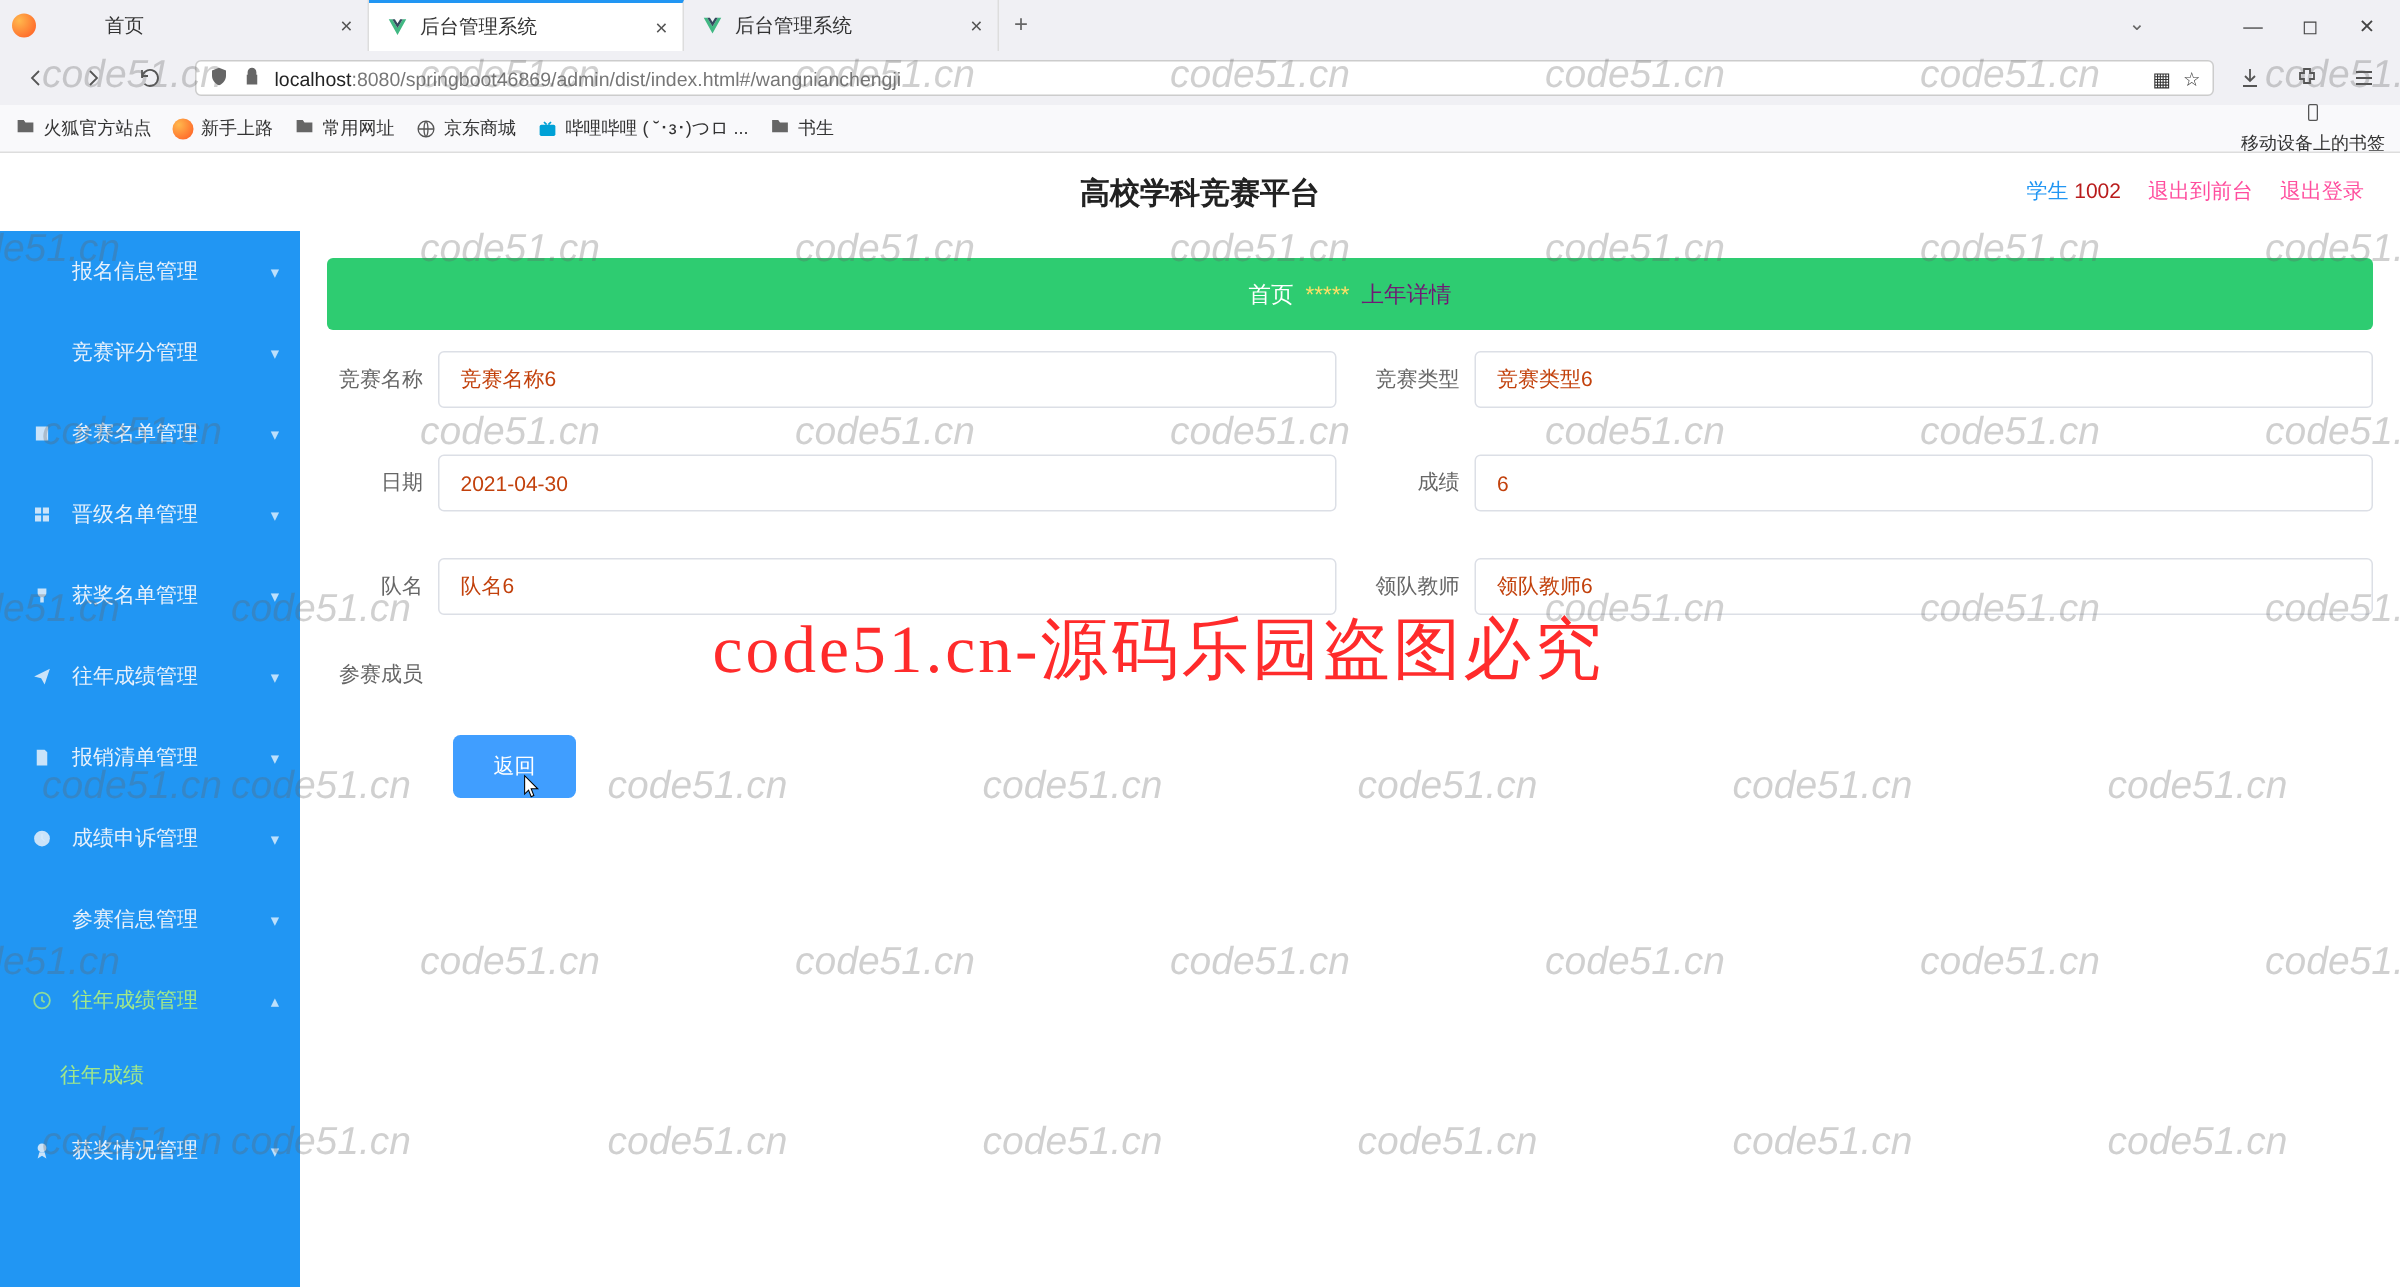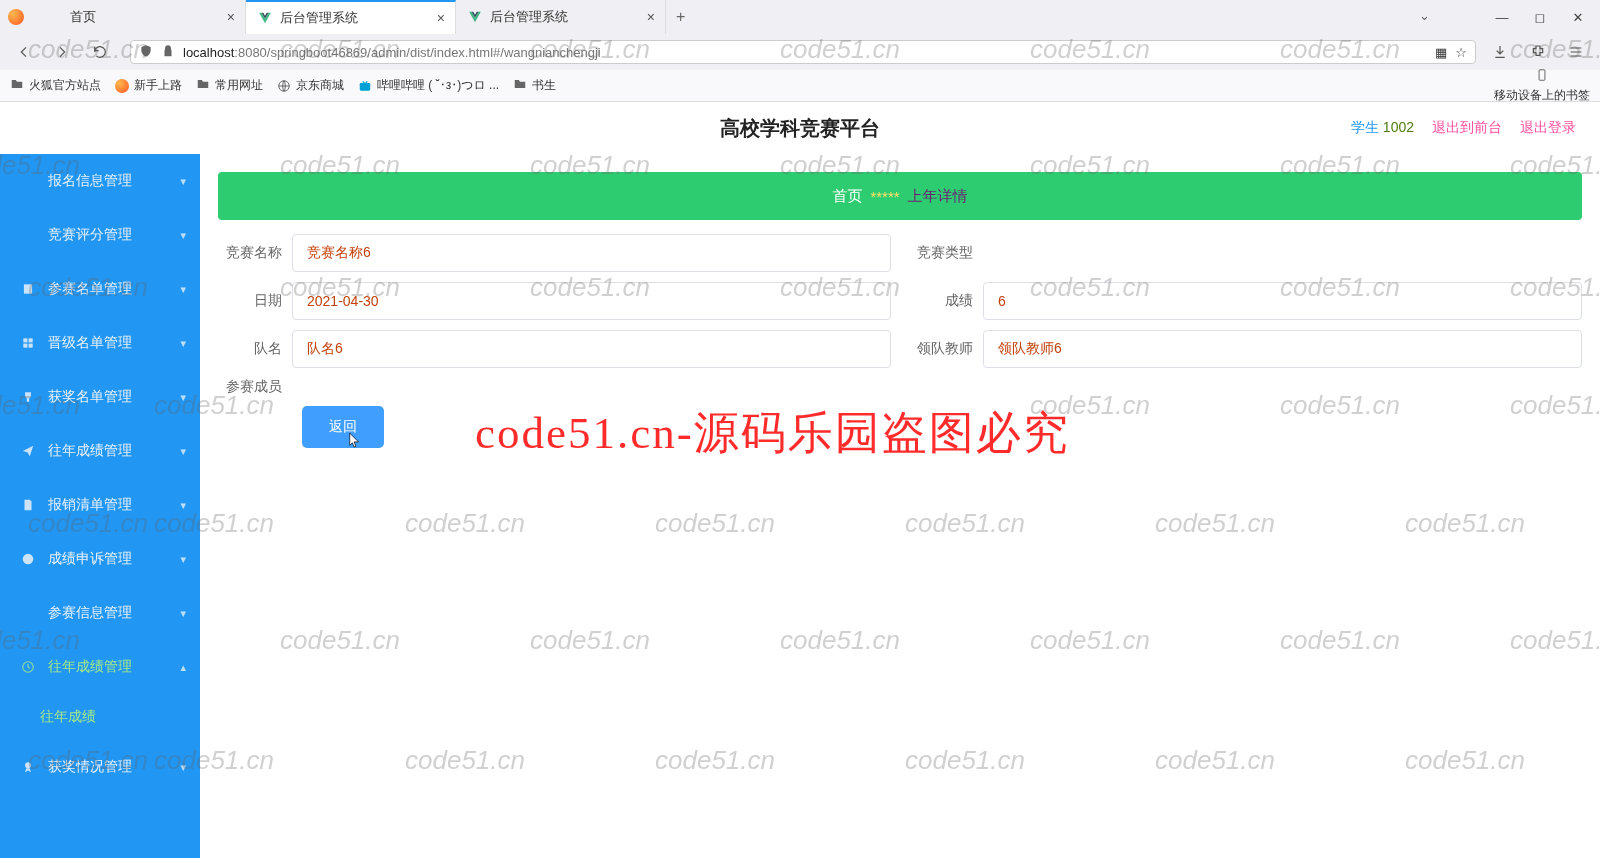--- a/index.html
+++ b/index.html
@@ -31,21 +31,21 @@
 .bm-item { display: flex; align-items: center; gap: 5px; }
 .bm-item .folder-icon svg { width: 14px; height: 14px; fill: #666; }
 .bm-item .site-icon { width: 14px; height: 14px; }
 .bookmarks .mobile-bm { margin-left: auto; display: flex; align-items: center; gap: 5px; flex-direction: column; }
 
 
 .app-header { height: 52px; background: #fff; display: flex; align-items: center; justify-content: center; position: relative; border-bottom: 0; }
 .app-title { font-size: 20px; font-weight: bold; color: #222; }
 .header-right { position: absolute; right: 24px; display: flex; gap: 18px; font-size: 14px; }
 .user-label { color: #2196f3; }
-.user-id { color: #4d7c0f; }
+.user-id { color: #b91c1c; }
 .logout-front, .logout { color: #ff4d9e; }
 
 
 .watermark-layer { position: absolute; top: 0; left: 0; width: 1600px; height: 858px; pointer-events: none; z-index: 1000; overflow: hidden; }
 .wm { position: absolute; color: rgba(100,100,100,0.30); font-size: 26px; font-family: Arial, sans-serif; font-style: italic; font-weight: 500; }
 .wm-big { position: absolute; color: rgba(255, 20, 20, 0.9); font-size: 45px; font-weight: 400; font-family: "SimSun", serif; letter-spacing: 2px; }
 
 
 .app-body { display: flex; height: calc(858px - 34px - 36px - 32px - 52px); }
 .sidebar { width: 200px; background: #2196f3; color: #fff; overflow-y: auto; }
@@ -55,21 +55,21 @@
 .side-sub { height: 46px; display: flex; align-items: center; padding-left: 40px; font-size: 14px; color: #a2e889; }
 .side-icon { width: 16px; height: 16px; margin-right: 12px; display: inline-flex; align-items: center; justify-content: center; opacity: 0.85; }
 .side-icon svg { width: 14px; height: 14px; fill: currentColor; }
 
 .main { flex: 1; padding: 18px; overflow: auto; }
 .breadcrumb-bar { background: #2ecc71; color: #fff; height: 48px; border-radius: 4px; display: flex; align-items: center; justify-content: center; font-size: 15px; gap: 8px; }
 .breadcrumb-bar .yel { color: #ffe066; }
 .breadcrumb-bar .gr { color: #701a75; }
 
 .form { margin-top: 14px; }
-.form-row { display: flex; gap: 18px; margin-bottom: 10px; }
+.form-row { display: flex; gap: 18px; margin-bottom: 31px; }
 .form-field { display: flex; align-items: center; flex: 1; }
 .form-field.single { flex: 0 0 calc(50% - 9px); }
 .f-label { width: 74px; text-align: right; color: #666; font-size: 14px; padding-right: 10px; }
 .f-input { flex: 1; height: 38px; border: 1px solid #dcdfe6; border-radius: 4px; padding: 0 14px; font-size: 14px; color: #c2410c; display: flex; align-items: center; }
 
 .btn-row { padding-left: 84px; margin-top: 10px; }
 .btn-back { width: 82px; height: 42px; background: #409eff; color: #fff; border: none; border-radius: 5px; font-size: 14px; display: flex; align-items: center; justify-content: center; position: relative; text-align: right; }
 .cursor-icon { position: absolute; bottom: -2px; right: 22px; width: 14px; height: 18px; }
 </style>
 </head>
@@ -334,20 +334,21 @@
     </div>
 
     <div class="form">
       <div class="form-row">
         <div class="form-field">
           <div class="f-label">竞赛名称</div>
           <div class="f-input">竞赛名称6</div>
         </div>
         <div class="form-field">
           <div class="f-label">竞赛类型</div>
+          <div class="f-input">竞赛类型6</div>
         </div>
       </div>
       <div class="form-row">
         <div class="form-field">
           <div class="f-label">日期</div>
           <div class="f-input">2021-04-30</div>
         </div>
         <div class="form-field">
           <div class="f-label">成绩</div>
           <div class="f-input">6</div>

